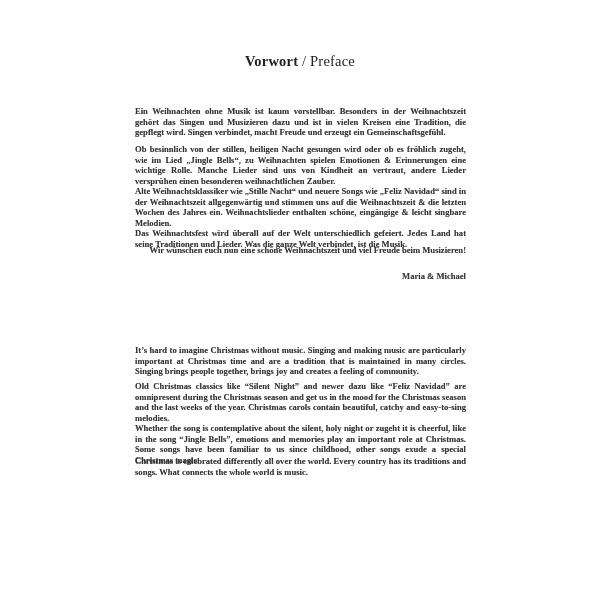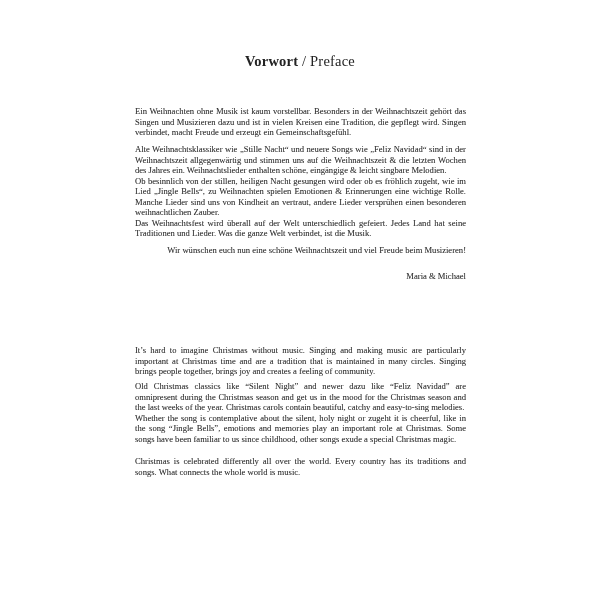--- a/index.html
+++ b/index.html
@@ -31,20 +31,21 @@
     font-weight: bold;
   }
   .block {
     position: absolute;
     left: 135px;
     width: 331px;
     font-size: 8.6px;
     line-height: 10.5px;
     text-align: justify;
     text-shadow: 0 0 0.5px rgba(40,40,40,0.35);
+    font-weight: bold;
   }
   .block p {
     margin: 0;
   }
   .single {
     text-align: right;
   }
 </style>
 </head>
 <body>
@@ -55,22 +56,22 @@
     <span class="t-bold">Vorwort</span>
     <span>/</span>
     <span>Preface</span>
   </div>
 
   <div class="block" style="top:106px">
     <p>Ein Weihnachten ohne Musik ist kaum vorstellbar. Besonders in der Weihnachtszeit gehört das Singen und Musizieren dazu und ist in vielen Kreisen eine Tradition, die gepflegt wird. Singen verbindet, macht Freude und erzeugt ein Gemeinschaftsgefühl.</p>
   </div>
 
   <div class="block" style="top:144px">
+    <p>Ob besinnlich von der stillen, heiligen Nacht gesungen wird oder ob es fröhlich zugeht, wie im Lied „Jingle Bells“, zu Weihnachten spielen Emotionen &amp; Erinnerungen eine wichtige Rolle. Manche Lieder sind uns von Kindheit an vertraut, andere Lieder versprühen einen besonderen weihnachtlichen Zauber.</p>
     <p>Alte Weihnachtsklassiker wie „Stille Nacht“ und neuere Songs wie „Feliz Navidad“ sind in der Weihnachtszeit allgegenwärtig und stimmen uns auf die Weihnachtszeit &amp; die letzten Wochen des Jahres ein. Weihnachtslieder enthalten schöne, eingängige &amp; leicht singbare Melodien.</p>
-    <p>Ob besinnlich von der stillen, heiligen Nacht gesungen wird oder ob es fröhlich zugeht, wie im Lied „Jingle Bells“, zu Weihnachten spielen Emotionen &amp; Erinnerungen eine wichtige Rolle. Manche Lieder sind uns von Kindheit an vertraut, andere Lieder versprühen einen besonderen weihnachtlichen Zauber.</p>
     <p>Das Weihnachtsfest wird überall auf der Welt unterschiedlich gefeiert. Jedes Land hat seine Traditionen und Lieder. Was die ganze Welt verbindet, ist die Musik.</p>
   </div>
 
   <div class="block single" style="top:245px">
     <p>Wir wünschen euch nun eine schöne Weihnachtszeit und viel Freude beim Musizieren!</p>
   </div>
 
   <div class="block single" style="top:271px">
     <p>Maria &amp; Michael</p>
   </div>

